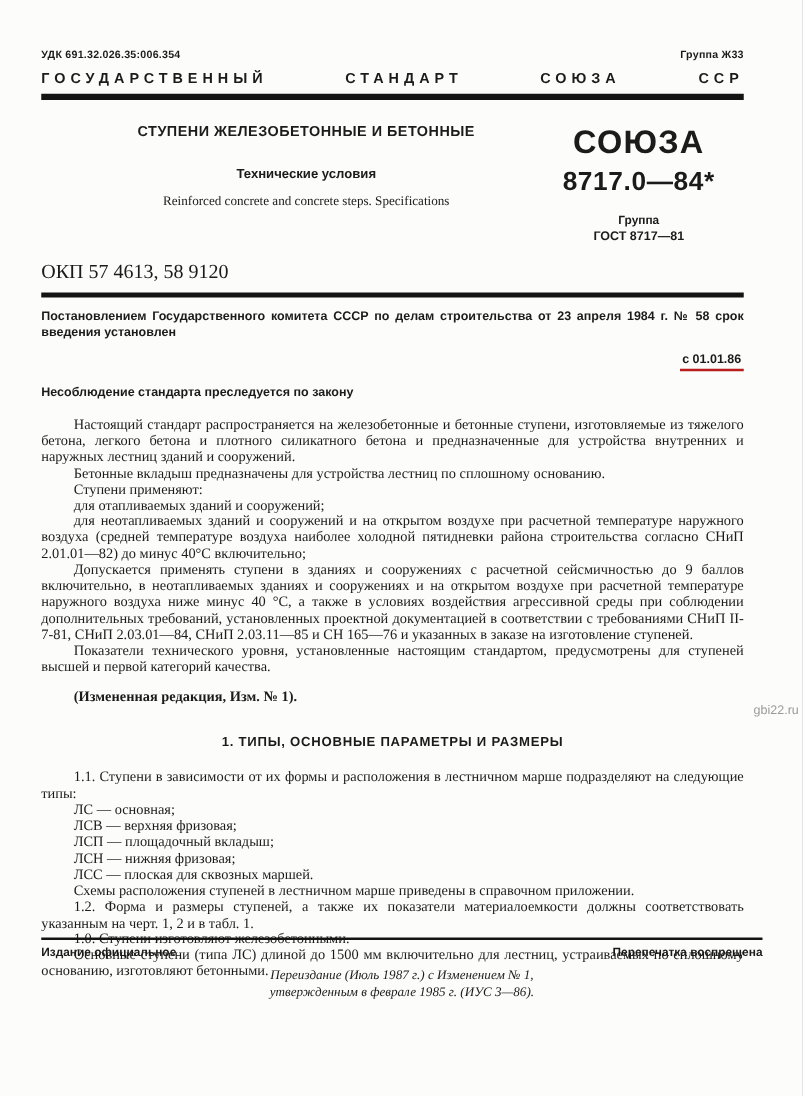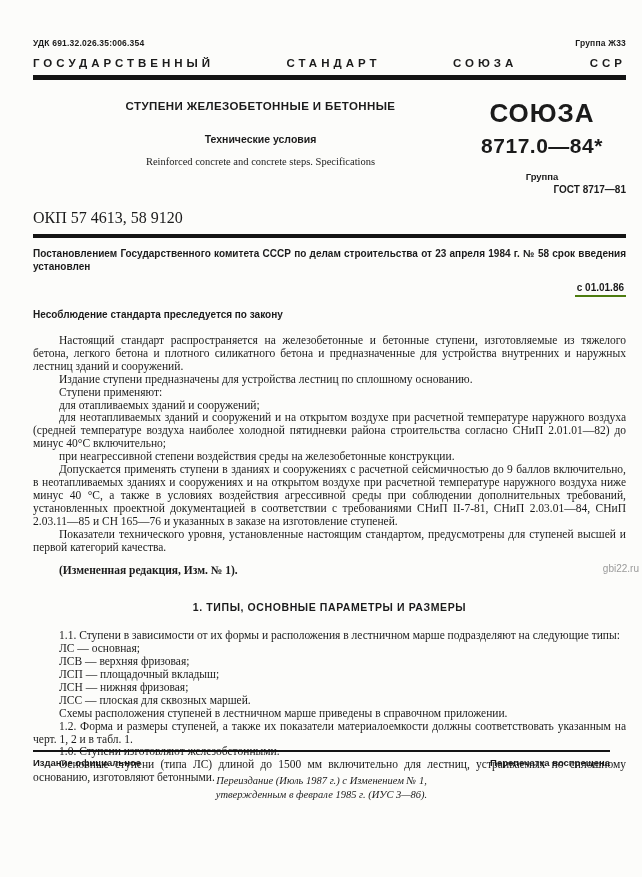--- a/index.html
+++ b/index.html
@@ -6,21 +6,21 @@
   .page{
     position:relative;
     width:642px;height:877px;
     margin:0 auto;
     background:#fcfcfa;
     color:#1b1b1b;
     overflow:hidden;
     font-family:"Liberation Serif", serif;
     box-shadow:0 0 4px rgba(0,0,0,.25);
   }
-  .inner{padding:38px 16px 0 33px;}
+  .inner{padding:38px 47px 0 33px;}
   .sans{font-family:"Liberation Sans", sans-serif;}
   .topline{display:flex;justify-content:space-between;font-weight:bold;font-size:8.5px;letter-spacing:.2px;}
   .union-header{
     margin-top:9px;
     font-family:"Liberation Sans", sans-serif;
     font-weight:bold;font-size:11.5px;
     letter-spacing:4px;
     word-spacing:14px;
     text-align:justify;
     text-align-last:justify;
@@ -29,25 +29,25 @@
   .rule-mid{height:4px;background:#141414;margin-top:7px;}
   .title-grid{display:flex;margin-top:20px;}
   .title-left{flex:1;text-align:center;padding:0 30px 0 60px;}
   .title-ru{font-family:"Liberation Sans", sans-serif;font-weight:bold;font-size:11.5px;letter-spacing:.4px;}
   .subtitle-ru{font-family:"Liberation Sans", sans-serif;font-weight:bold;font-size:10.5px;margin-top:21px;}
   .title-en{font-size:10.5px;margin-top:11px;}
   .title-right{width:168px;text-align:center;font-family:"Liberation Sans", sans-serif;font-weight:bold;}
   .gost-label{font-size:26px;line-height:1;letter-spacing:1px;}
   .gost-number{font-size:21px;line-height:1;margin-top:9px;letter-spacing:.5px;}
   .replaces-label{font-size:9.5px;margin-top:15px;}
-  .replaces-value{font-size:10px;margin-top:2px;text-align:right;}
+  .replaces-value{font-size:10px;margin-top:2px;}
   .okp{font-size:16px;margin-top:14px;}
   .decree{margin-top:9px;font-family:"Liberation Sans", sans-serif;font-weight:bold;font-size:10px;line-height:1.3;text-align:justify;}
   .effective{text-align:right;margin-top:4px;}
-  .effective span{display:inline-block;font-family:"Liberation Sans", sans-serif;font-weight:bold;font-size:10px;border-bottom:2px solid #4d7c0f;padding:0 2px 2px 2px;}
+  .effective span{display:inline-block;font-family:"Liberation Sans", sans-serif;font-weight:bold;font-size:10px;border-bottom:2px solid #b91c1c;padding:0 2px 2px 2px;}
   .law{margin-top:12px;font-family:"Liberation Sans", sans-serif;font-weight:bold;font-size:10px;}
   .body{margin-top:14px;}
   .body p{margin:0;font-size:11.5px;line-height:12.9px;text-align:justify;text-indent:26px;}
   .body p.bold{font-weight:bold;margin-top:11px;}
   .section-heading{margin-top:24px;text-align:center;font-family:"Liberation Sans", sans-serif;font-weight:bold;font-size:10.5px;letter-spacing:.6px;}
   .section-body{margin-top:16px;}
   .section-body p{margin:0;font-size:11.5px;line-height:12.9px;text-align:justify;text-indent:26px;}
   .footer{position:absolute;left:33px;right:32px;top:750px;}
   .footer-rule{height:2px;background:#141414;}
   .footer-row{display:flex;justify-content:space-between;margin-top:5px;font-family:"Liberation Sans", sans-serif;font-weight:bold;font-size:9.5px;}
@@ -88,25 +88,24 @@
     <div class="rule-mid"></div>
 
     <div class="decree">Постановлением Государственного комитета СССР по делам строительства от 23 апреля 1984 г. № 58 срок введения установлен</div>
     <div class="effective">
       <span>с 01.01.86</span>
     </div>
     <div class="law">Несоблюдение стандарта преследуется по закону</div>
 
     <div class="body">
       <p>Настоящий стандарт распространяется на железобетонные и бетонные ступени, изготовляемые из тяжелого бетона, легкого бетона и плотного силикатного бетона и предназначенные для устройства внутренних и наружных лестниц зданий и сооружений.</p>
-      <p>Издание ступени предназначены для устройства лестниц по сплошному основанию.</p>
+      <p>Бетонные вкладыш предназначены для устройства лестниц по сплошному основанию.</p>
       <p>Ступени применяют:</p>
       <p>для отапливаемых зданий и сооружений;</p>
       <p>для неотапливаемых зданий и сооружений и на открытом воздухе при расчетной температуре наружного воздуха (средней температуре воздуха наиболее холодной пятидневки района строительства согласно СНиП 2.01.01—82) до минус 40°С включительно;</p>
-      <p>при неагрессивной степени воздействия среды на железобетонные конструкции.</p>
       <p>Допускается применять ступени в зданиях и сооружениях с расчетной сейсмичностью до 9 баллов включительно, в неотапливаемых зданиях и сооружениях и на открытом воздухе при расчетной температуре наружного воздуха ниже минус 40 °С, а также в условиях воздействия агрессивной среды при соблюдении дополнительных требований, установленных проектной документацией в соответствии с требованиями СНиП II-7-81, СНиП 2.03.01—84, СНиП 2.03.11—85 и СН 165—76 и указанных в заказе на изготовление ступеней.</p>
       <p>Показатели технического уровня, установленные настоящим стандартом, предусмотрены для ступеней высшей и первой категорий качества.</p>
       <p class="bold">(Измененная редакция, Изм. № 1).</p>
     </div>
 
     <div class="section-heading">1. ТИПЫ, ОСНОВНЫЕ ПАРАМЕТРЫ И РАЗМЕРЫ</div>
 
     <div class="section-body">
       <p>1.1. Ступени в зависимости от их формы и расположения в лестничном марше подразделяют на следующие типы:</p>
       <p>ЛС — основная;</p>

